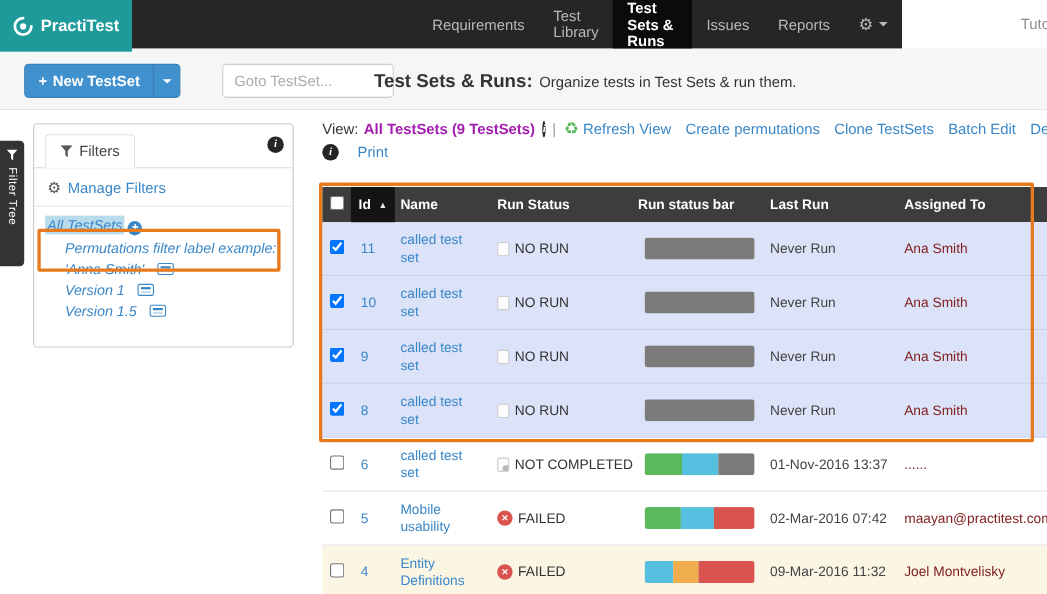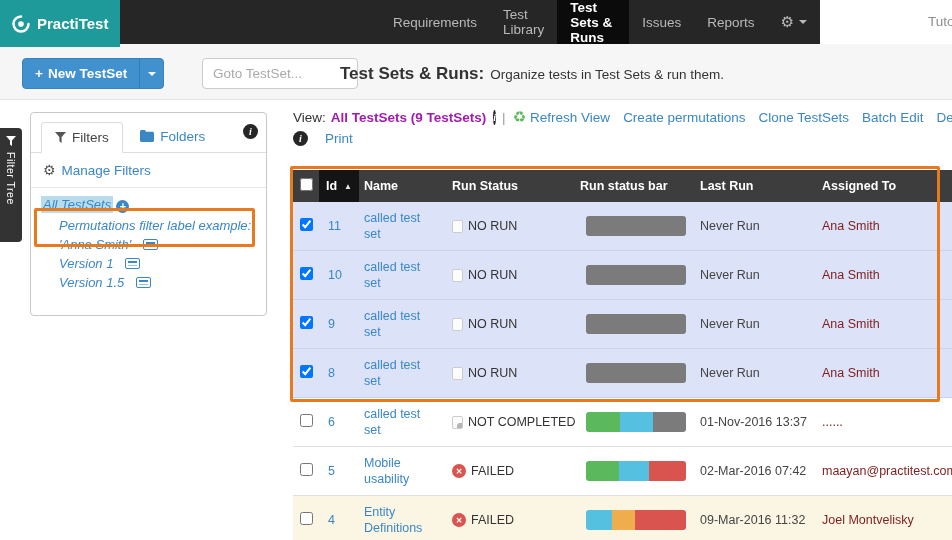--- a/index.html
+++ b/index.html
@@ -207,28 +207,20 @@
   <div class="sidebar-panel">
     <div class="sb-tabs">
       <span class="sb-tab active">
         <span>
           <svg width="11" height="11" viewBox="0 0 10 10">
               <path fill="#555" d="M0 0h10L6 4.5V10L4 8.4V4.5z"></path>
             </svg>
         </span>
         <span>Filters</span>
       </span>
-      <span class="sb-tab inactive">
-        <span>
-          <svg width="14" height="12" viewBox="0 0 14 12">
-              <path fill="#3a87c8" d="M0 1.5C0 .7.7 0 1.5 0h3.2l1.5 1.8h6.3c.8 0 1.5.7 1.5 1.5v7.2c0 .8-.7 1.5-1.5 1.5h-11A1.5 1.5 0 0 1 0 10.5z"></path>
-            </svg>
-        </span>
-        <span>Folders</span>
-      </span>
       <span class="sb-info"><span class="info-icon">i</span></span>
     </div>
     <div class="sb-manage">
       <span class="gear-glyph">⚙</span>
       <span>Manage Filters</span>
     </div>
     <div class="sb-tree">
       <div class="tree-root">
         <span class="hl link">All TestSets</span><span class="plus-icon">+</span>
       </div>

